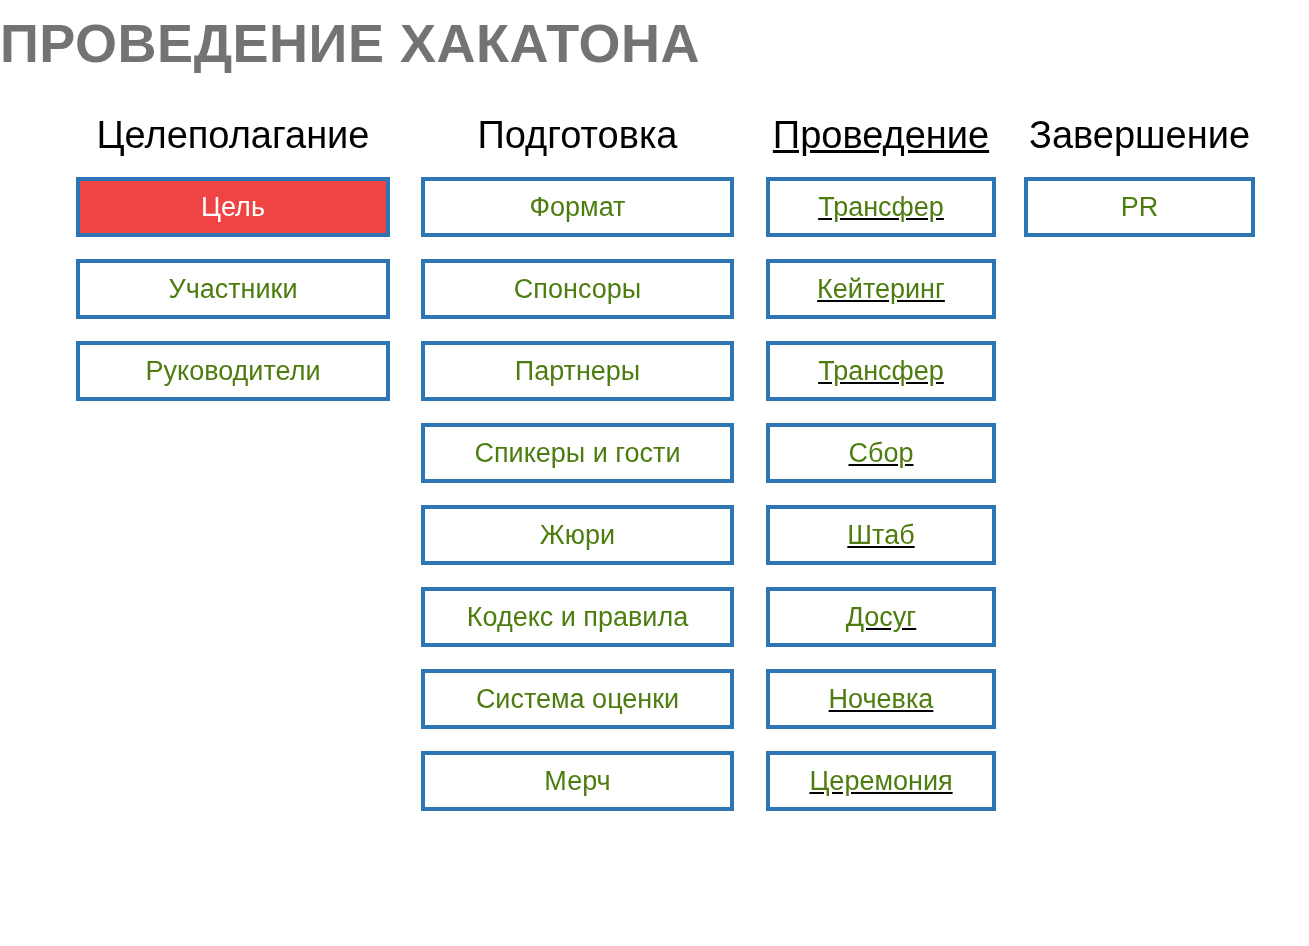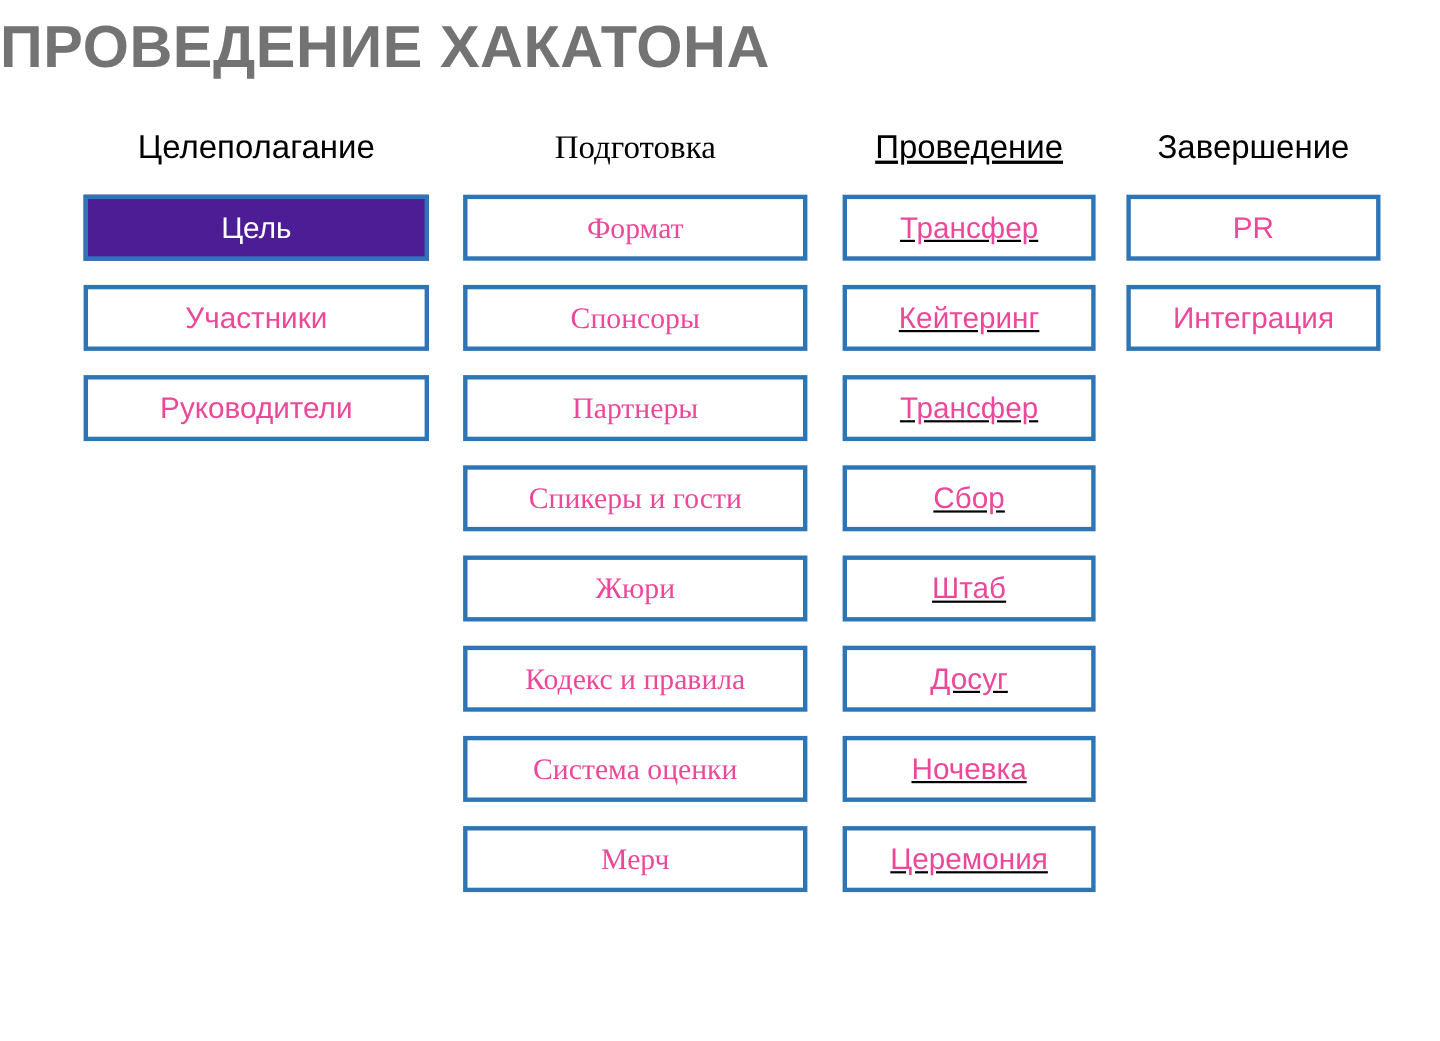--- a/index.html
+++ b/index.html
@@ -45,58 +45,58 @@
     width: 1309px;
     height: 810px;
   }
 
   .column {
     position: absolute;
     top: 0;
   }
 
   .column-header {
-    font-size: 30px;
+    font-size: 38px;
     font-weight: normal;
     color: #000000;
     text-align: center;
     line-height: 34px;
     height: 42px;
     white-space: nowrap;
   }
 
   .column-boxes {
     position: relative;
     margin-top: 17px;
   }
 
   .node-box {
     box-sizing: border-box;
     height: 60px;
     margin-bottom: 22px;
     border: 4px solid #2E75B6;
     background: #ffffff;
-    color: #ec4899;
+    color: #4d7c0f;
     display: flex;
     align-items: center;
     justify-content: center;
     font-size: 27px;
     line-height: 30px;
     white-space: nowrap;
   }
 
   .node-box.filled {
-    background: #4c1d95;
+    background: #ef4444;
     border-color: #2E75B6;
     color: #ffffff;
   }
 
   
   #col-0 { left: 76px;   width: 314px; }
-  #col-1 { left: 421px;  width: 313px; font-family: Liberation Serif, serif; }
+  #col-1 { left: 421px;  width: 313px; }
   #col-2 { left: 766px;  width: 230px; text-decoration: underline; }
   #col-3 { left: 1024px; width: 231px; }
 </style>
 </head>
 <body>
 
 <div id="slide">
 
   <div class="slide-title">ПРОВЕДЕНИЕ ХАКАТОНА</div>
 
@@ -175,20 +175,17 @@
           </div>
         </div>
     </div>
 
     <div class="column" id="col-3">
       <div class="column-header">Завершение</div>
       <div class="column-boxes">
           <div class="node-box">
             <span>PR</span>
           </div>
-          <div class="node-box">
-            <span>Интеграция</span>
-          </div>
         </div>
     </div>
   </div>
 
 </div>
 
 </body></html>

